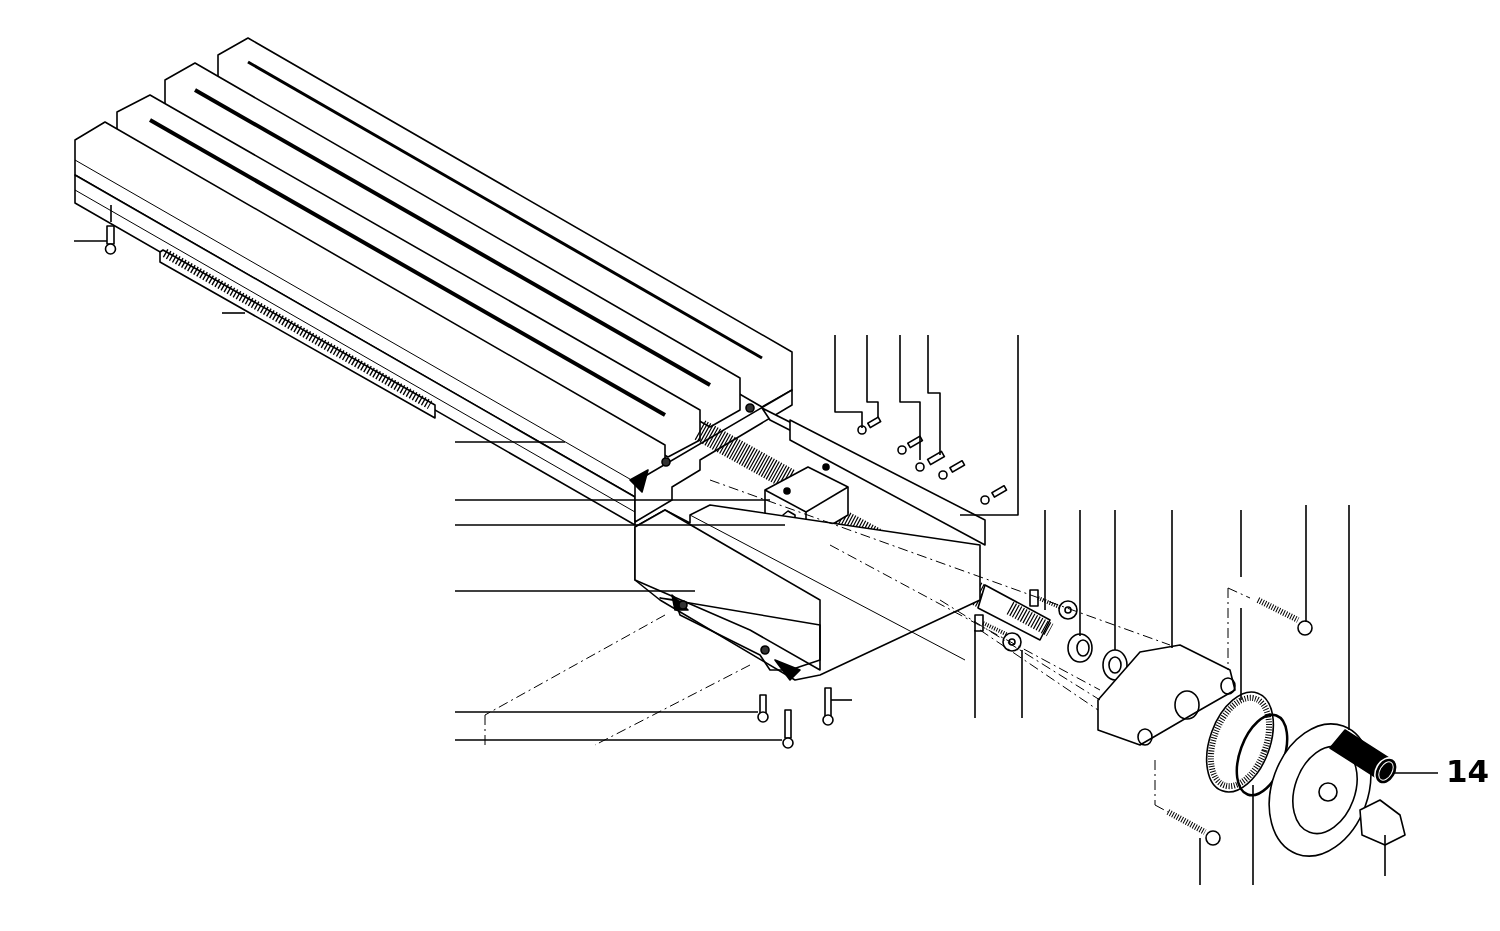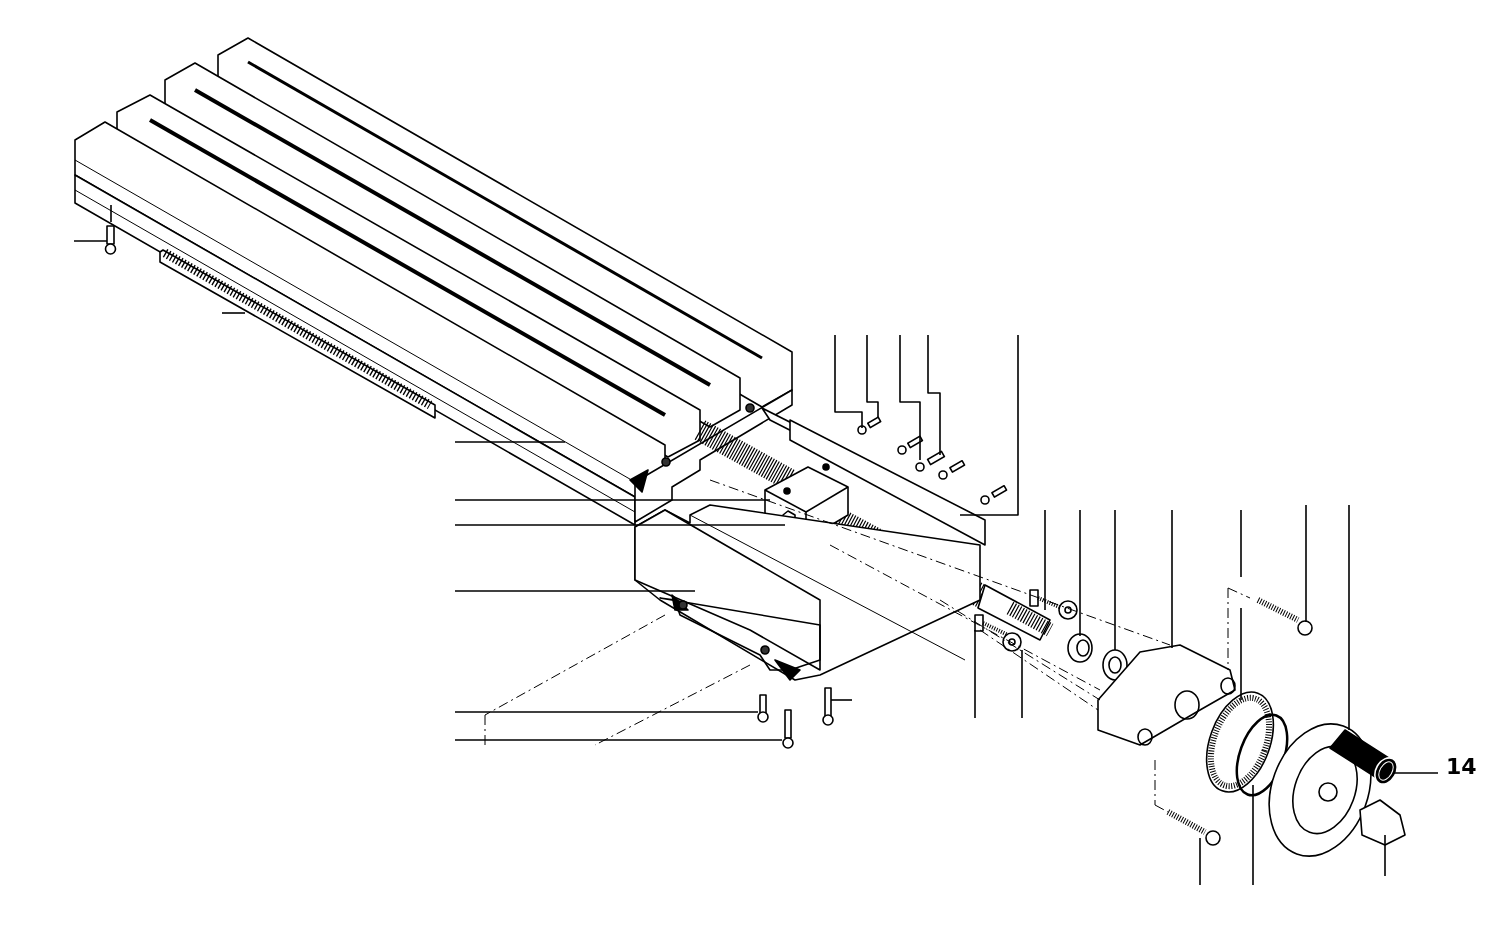--- a/index.html
+++ b/index.html
@@ -1,18 +1,18 @@
 <!DOCTYPE html>
 <html><head>
 <meta charset="utf-8">
 <style>
   html,body{margin:0;padding:0;background:#fff;}
   #canvas{position:relative;width:1500px;height:931px;background:#fff;overflow:hidden;}
   svg{position:absolute;left:0;top:0;}
-  .callout-label{position:absolute;font-family:"DejaVu Sans",sans-serif;font-weight:bold;font-size:22px;color:#000;line-height:1;}
+  .callout-label{position:absolute;font-family:"DejaVu Sans",sans-serif;font-weight:bold;font-size:31px;color:#000;line-height:1;}
 </style>
 </head>
 <body>
 
 <div id="canvas">
 <svg width="1500" height="931" viewBox="0 0 1500 931" fill="none" stroke="#000" stroke-width="1.6" stroke-linejoin="round">
 
   <g>
 
     <polygon points="218,55 248,38 792,352 792,390 762,407 218,92" fill="#fff"></polygon>

